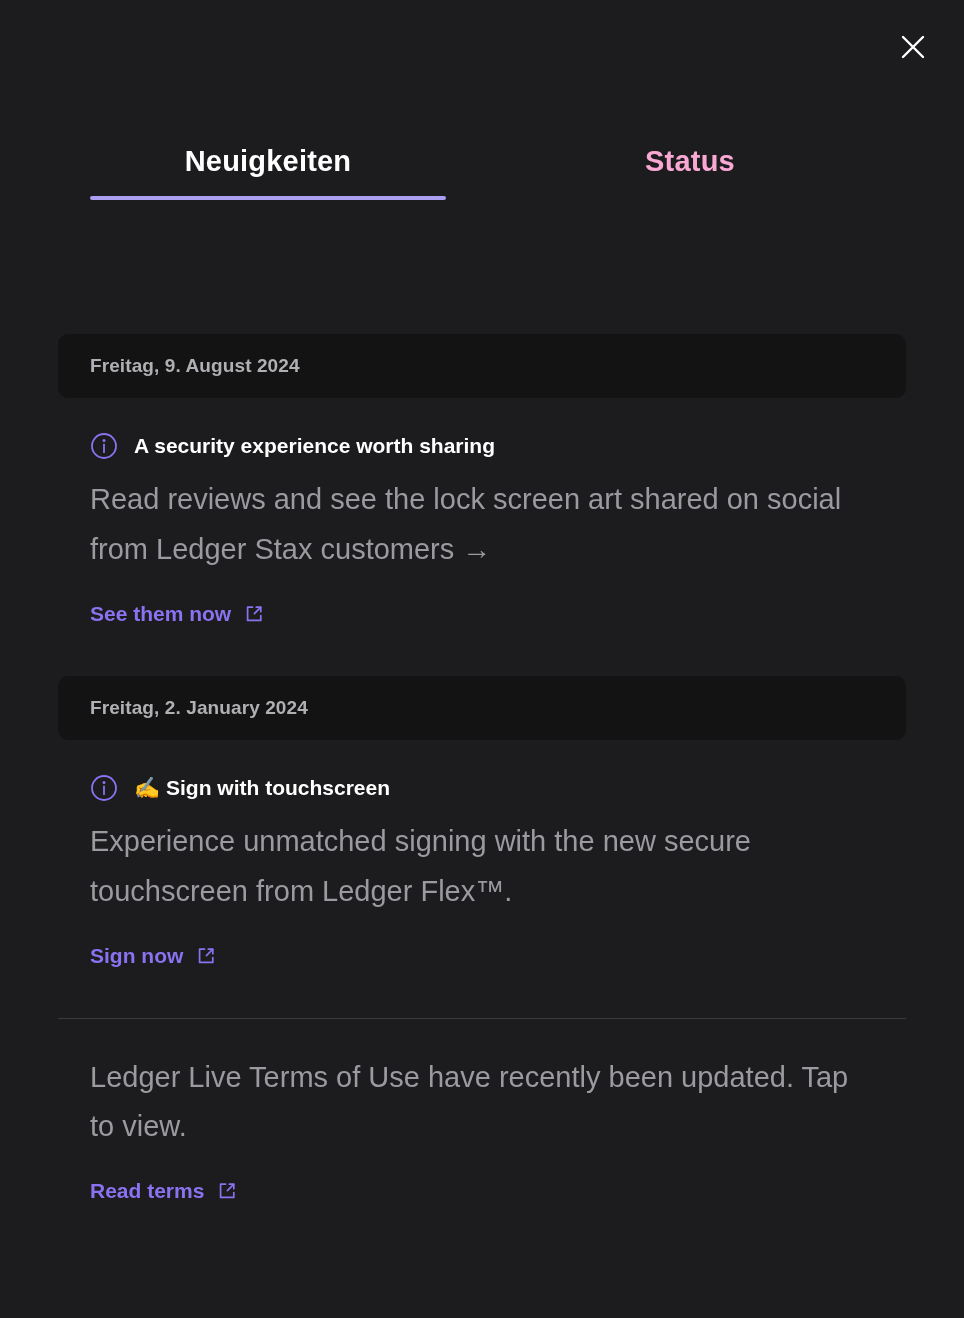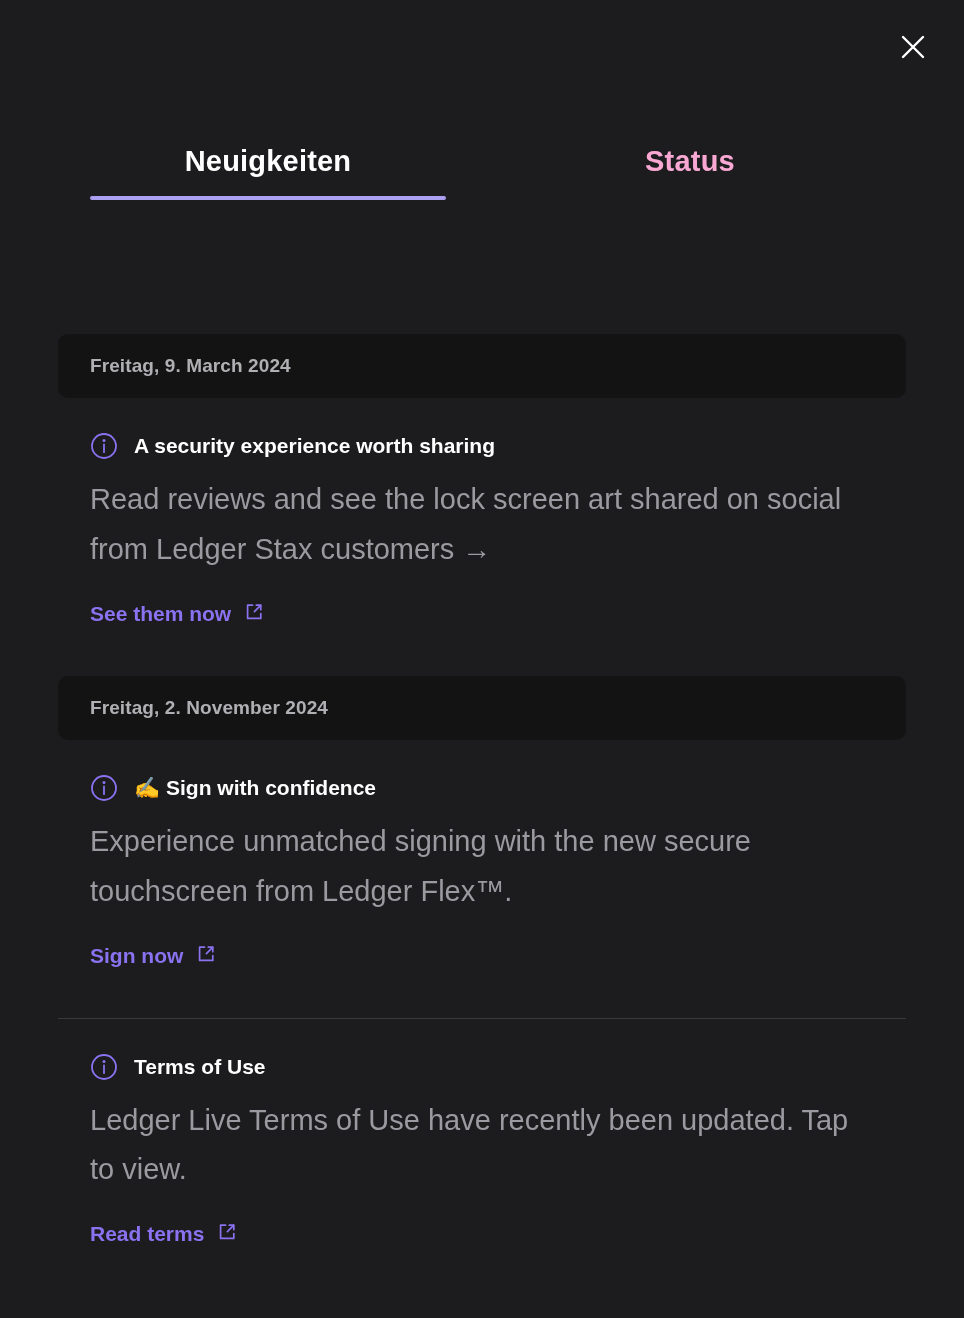--- a/index.html
+++ b/index.html
@@ -124,20 +124,21 @@
     margin-top: 15px;
     font-size: 29px;
     line-height: 1.72;
     color: #9a9aa0;
     max-width: 790px;
   }
 
   .entry-link {
     margin-top: 27px;
     display: inline-flex;
+    align-items: center;
     gap: 13px;
     font-size: 21px;
     font-weight: bold;
     color: #8a72f0;
     cursor: pointer;
     text-decoration: none;
   }
   .entry-link svg { display: block; }
 
   .divider {
@@ -168,21 +169,21 @@
       <span>Neuigkeiten</span>
     </div>
     <div class="tab inactive">
       <span>Status</span>
     </div>
   </div>
 
   <div class="content">
 
     <div class="date-header">
-      <span>Freitag, 9. March 2024</span>
+      <span>Freitag, 9. August 2024</span>
     </div>
 
     <div class="entry">
       <div class="entry-title-row">
         <span class="info-icon">
           <svg width="28" height="28" viewBox="0 0 28 28" fill="none" xmlns="http://www.w3.org/2000/svg">
             <circle cx="14" cy="14" r="12" stroke="#8a72f0" stroke-width="1.8"></circle>
             <circle cx="14" cy="8.6" r="1.5" fill="#8a72f0"></circle>
             <path d="M14 12.4 V20.2" stroke="#8a72f0" stroke-width="1.8" stroke-linecap="round"></path>
           </svg>
@@ -198,60 +199,50 @@
             <path d="M12.3 3.2h4.5v4.5" stroke="#8a72f0" stroke-width="1.7" stroke-linecap="round" stroke-linejoin="round"></path>
             <path d="M10.4 9.6l6.2-6.2" stroke="#8a72f0" stroke-width="1.7" stroke-linecap="round"></path>
           </svg>
         </span>
       </a>
     </div>
 
     <div class="gap-1"></div>
 
     <div class="date-header">
-      <span>Freitag, 2. November 2024</span>
+      <span>Freitag, 2. January 2024</span>
     </div>
 
     <div class="entry">
       <div class="entry-title-row">
         <span class="info-icon">
           <svg width="28" height="28" viewBox="0 0 28 28" fill="none" xmlns="http://www.w3.org/2000/svg">
             <circle cx="14" cy="14" r="12" stroke="#8a72f0" stroke-width="1.8"></circle>
             <circle cx="14" cy="8.6" r="1.5" fill="#8a72f0"></circle>
             <path d="M14 12.4 V20.2" stroke="#8a72f0" stroke-width="1.8" stroke-linecap="round"></path>
           </svg>
         </span>
-        <span class="entry-title">✍️ Sign with confidence</span>
+        <span class="entry-title">✍️ Sign with touchscreen</span>
       </div>
       <div class="entry-desc">Experience unmatched signing with the new secure touchscreen from Ledger Flex™.</div>
       <a class="entry-link">
         <span>Sign now</span>
         <span>
           <svg width="20" height="20" viewBox="0 0 20 20" fill="none" xmlns="http://www.w3.org/2000/svg">
             <path d="M8.5 3.2H3.6v13.2h13.2v-4.9" stroke="#8a72f0" stroke-width="1.7" stroke-linecap="round" stroke-linejoin="round"></path>
             <path d="M12.3 3.2h4.5v4.5" stroke="#8a72f0" stroke-width="1.7" stroke-linecap="round" stroke-linejoin="round"></path>
             <path d="M10.4 9.6l6.2-6.2" stroke="#8a72f0" stroke-width="1.7" stroke-linecap="round"></path>
           </svg>
         </span>
       </a>
     </div>
 
     <div class="divider"></div>
 
     <div class="entry">
-      <div class="entry-title-row">
-        <span class="info-icon">
-          <svg width="28" height="28" viewBox="0 0 28 28" fill="none" xmlns="http://www.w3.org/2000/svg">
-            <circle cx="14" cy="14" r="12" stroke="#8a72f0" stroke-width="1.8"></circle>
-            <circle cx="14" cy="8.6" r="1.5" fill="#8a72f0"></circle>
-            <path d="M14 12.4 V20.2" stroke="#8a72f0" stroke-width="1.8" stroke-linecap="round"></path>
-          </svg>
-        </span>
-        <span class="entry-title">Terms of Use</span>
-      </div>
       <div class="entry-desc">Ledger Live Terms of Use have recently been updated. Tap to view.</div>
       <a class="entry-link">
         <span>Read terms</span>
         <span>
           <svg width="20" height="20" viewBox="0 0 20 20" fill="none" xmlns="http://www.w3.org/2000/svg">
             <path d="M8.5 3.2H3.6v13.2h13.2v-4.9" stroke="#8a72f0" stroke-width="1.7" stroke-linecap="round" stroke-linejoin="round"></path>
             <path d="M12.3 3.2h4.5v4.5" stroke="#8a72f0" stroke-width="1.7" stroke-linecap="round" stroke-linejoin="round"></path>
             <path d="M10.4 9.6l6.2-6.2" stroke="#8a72f0" stroke-width="1.7" stroke-linecap="round"></path>
           </svg>
         </span>

